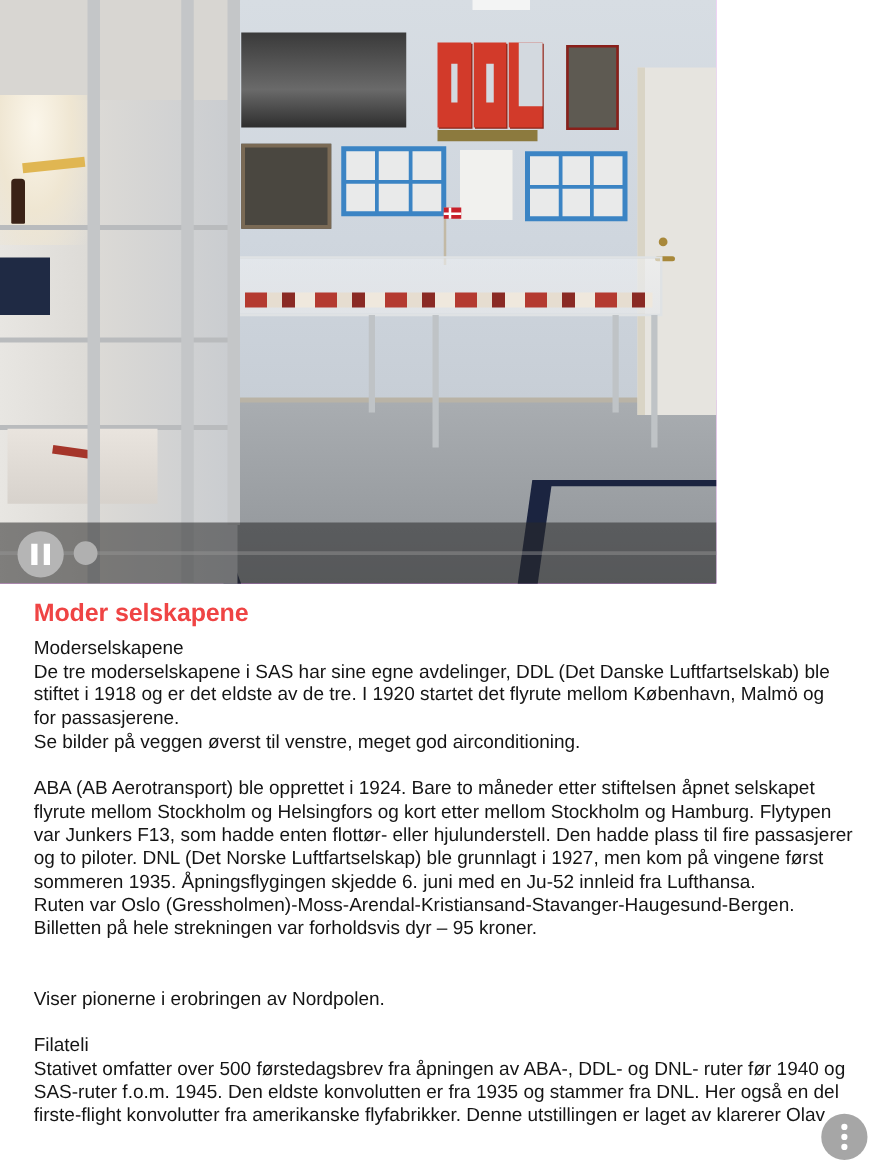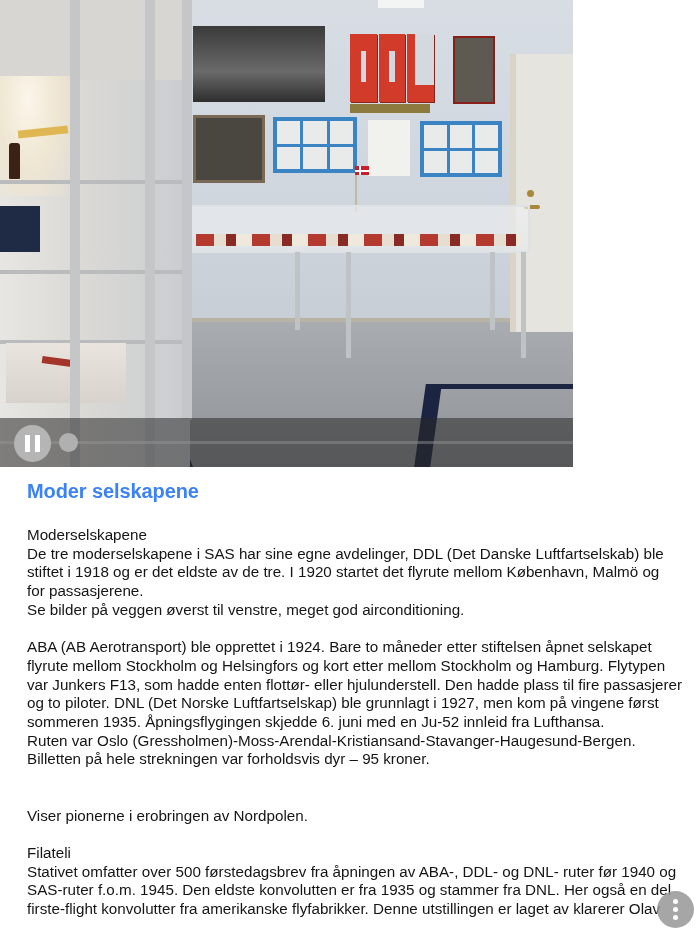--- a/index.html
+++ b/index.html
@@ -90,21 +90,21 @@
   
   .control-bar { position: absolute; left: 0; top: 418px; width: 700px; height: 49px; background: rgba(40,40,40,0.55); }
   .progress-track { position: absolute; left: 0; top: 441px; width: 700px; height: 3px; background: rgba(150,150,150,0.45); }
   .pause-btn { position: absolute; left: 14px; top: 425px; width: 37px; height: 37px; border-radius: 50%;
     background: #b5b5b5; display: flex; align-items: center; justify-content: center; gap: 5px; cursor: pointer; }
   .pause-btn span { display: block; width: 5px; height: 17px; background: #fff; }
   .scrub-knob { position: absolute; left: 59px; top: 433px; width: 19px; height: 19px; border-radius: 50%; background: #b0b0b0; cursor: pointer; }
 
   
   .article { position: absolute; left: 27px; top: 478px; width: 660px; }
-  .title { font-size: 20px; font-weight: bold; margin: 0 0 22px 0; line-height: 26px; color: #3b82f6; letter-spacing: -0.1px; }
+  .title { font-size: 20px; font-weight: bold; margin: 0 0 6px 0; line-height: 26px; color: #ef4444; letter-spacing: -0.1px; }
   .para { font-size: 15.2px; line-height: 18.7px; margin: 0; white-space: nowrap; color: #151515; }
   .blank { height: 18.7px; }
 
   .more-btn { position: absolute; left: 657px; top: 891px; width: 37px; height: 37px; border-radius: 50%;
     background: rgba(150,150,150,0.85); display: flex; flex-direction: column; align-items: center; justify-content: center; gap: 3px; cursor: pointer; }
   .more-btn span { display: block; width: 5px; height: 5px; border-radius: 50%; background: #fff; }
 </style>
 </head>
 <body>
 

